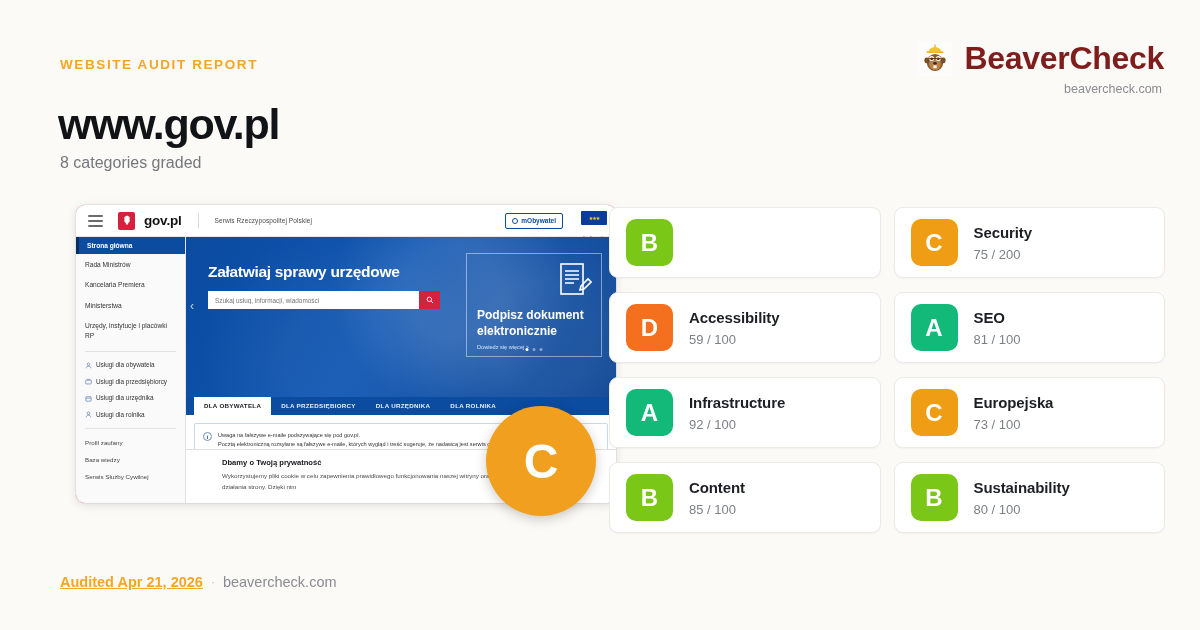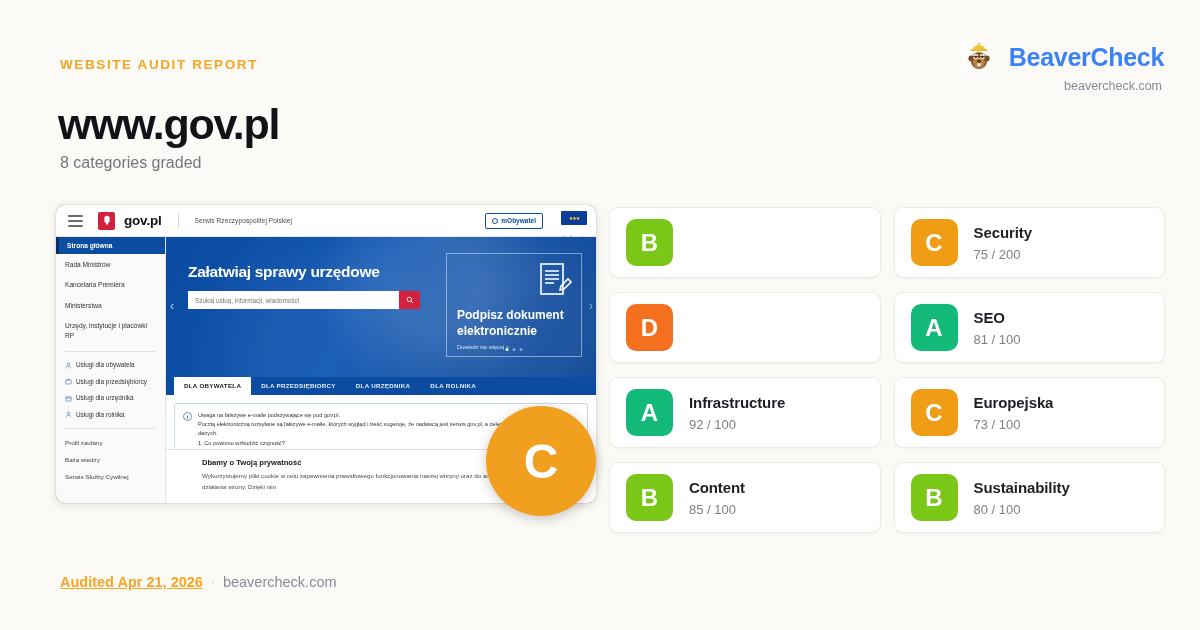--- a/index.html
+++ b/index.html
@@ -16,36 +16,36 @@
   .eyebrow {
     position:absolute; left:60px; top:57px;
     font-size:13.5px; font-weight:700; letter-spacing:1.6px;
     color:#F5A623; text-transform:uppercase;
   }
   .brand {
     position:absolute; right:36px; top:40px;
     display:flex; flex-direction:column; align-items:flex-end;
   }
   .brand-row { display:flex; align-items:center; gap:13px; }
-  .brand-name { font-size:25px; font-weight:700; color:#3b82f6; letter-spacing:-0.3px; }
+  .brand-name { font-size:32px; font-weight:700; color:#7f1d1d; letter-spacing:-0.3px; }
   .brand-url { font-size:12.5px; color:#8A8C93; margin-top:5px; margin-right:2px; }
   .beaver { width:34px; height:34px; display:block; }
 
   .site-title {
     position:absolute; left:58px; top:100px;
     font-size:43px; font-weight:700; letter-spacing:-1.3px; color:#121316;
   }
   .subtitle {
     position:absolute; left:60px; top:154px;
     font-size:16px; color:#75777D;
   }
 
   
   .shot {
-    position:absolute; left:56px; top:205px;
+    position:absolute; left:76px; top:205px;
     width:540px; height:298px;
     background:#ec4899; border-radius:9px;
     box-shadow:0 2px 10px rgba(20,20,25,.13), 0 0 0 1px rgba(0,0,0,.05);
     overflow:hidden;
   }
   .gp-top {
     height:32px; background:#fff; display:flex; align-items:center;
     padding:0 9px; border-bottom:1px solid #E6E6E6; gap:9px;
   }
   .burger { width:15px; display:flex; flex-direction:column; gap:3px; margin:0 6px 0 3px; }
@@ -79,21 +79,21 @@
     background:#0B4BA0; color:#fff; font-size:6.6px; font-weight:600;
     padding:5px 8px; border-left:3px solid #072F66;
   }
   .nav-item { font-size:6.6px; color:#333; padding:5.5px 9px; line-height:1.45; }
   .nav-sep { height:1px; background:#E2E2E2; margin:5px 9px; }
   .nav-ico { display:flex; align-items:flex-start; gap:4px; padding:4.5px 9px; font-size:6.4px; color:#333; }
   .nav-ico .gi { width:7px; height:7px; flex:0 0 7px; margin-top:.5px; }
   .nav-small { font-size:6.2px; color:#444; padding:5px 9px; }
 
   .gp-main { flex:1; position:relative; background:#0B4BA0; overflow:hidden; }
-  .hero { position:relative; height:140px; padding:26px 16px 0 22px; overflow:hidden; }
+  .hero { position:relative; height:160px; padding:26px 16px 0 22px; overflow:hidden; }
   .hero::before {
     content:""; position:absolute; inset:0;
     background:
       radial-gradient(circle at 62% 34%, rgba(255,255,255,.12) 0 16%, transparent 42%),
       radial-gradient(circle at 83% 62%, rgba(255,255,255,.09) 0 14%, transparent 40%),
       radial-gradient(circle at 36% 80%, rgba(255,255,255,.06) 0 18%, transparent 46%),
       linear-gradient(118deg,#0B4BA0 0%,#0E55B2 46%,#0A4291 100%);
   }
   .hero > * { position:relative; }
   .hero h2 { font-size:15.5px; font-weight:700; color:#fff; letter-spacing:-.3px; }
@@ -363,20 +363,24 @@
     <div class="card">
       <div class="badge" style="background:#EF9D14">C</div>
       <div class="meta">
         <div class="cat">Security</div>
         <div class="score">75 / 200</div>
       </div>
     </div>
 
     <div class="card">
       <div class="badge" style="background:#F4701F">D</div>
+      <div class="meta">
+        <div class="cat">Accessibility</div>
+        <div class="score">59 / 100</div>
+      </div>
     </div>
 
     <div class="card">
       <div class="badge" style="background:#12B978">A</div>
       <div class="meta">
         <div class="cat">SEO</div>
         <div class="score">81 / 100</div>
       </div>
     </div>
 

